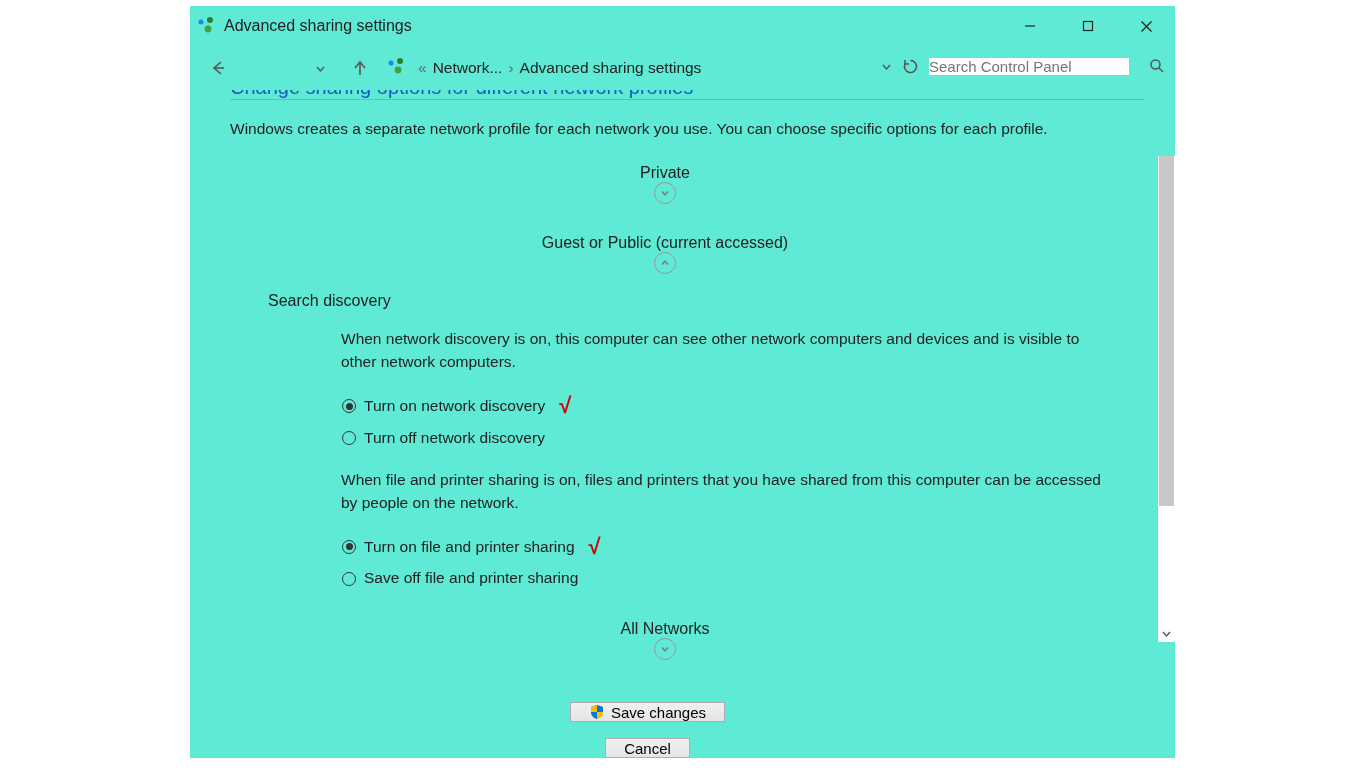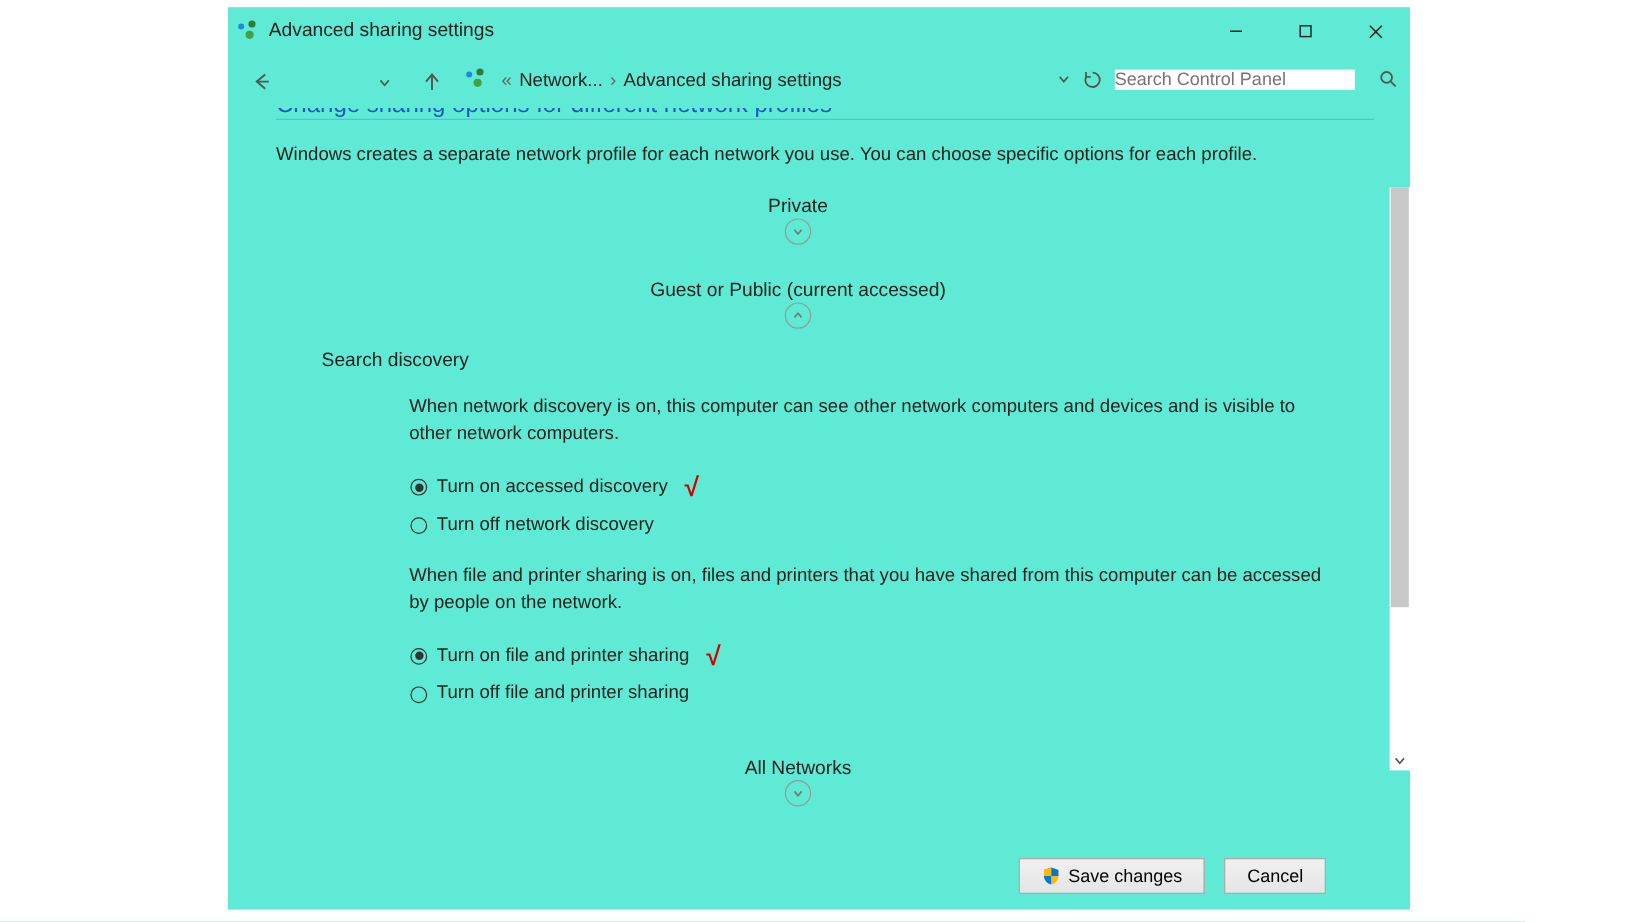--- a/index.html
+++ b/index.html
@@ -104,21 +104,21 @@
     background:#c8c8c8;
   }
   .scroll-down {
     position:absolute; left:0; right:0; bottom:0; height:17px;
     display:flex; align-items:center; justify-content:center; color:#555; cursor:pointer;
   }
   
   .footer {
     position:absolute; left:0; right:0; bottom:0; height:56px;
     display:flex; align-items:center; justify-content:flex-end;
-    padding-right:70px; gap:16px;
+    padding-right:70px; gap:16px;flex-direction:column;
   }
   .btn {
     height:30px; padding:0 18px; border:1px solid #adadad;
     background:linear-gradient(#f0f0f0,#e5e5e5);
     font-size:15px; display:flex; align-items:center; gap:6px; cursor:pointer;
   }
   .shield { display:inline-flex; }
 </style>
 </head>
 <body>
@@ -229,43 +229,43 @@
               <path d="M3 7.5 L6 4 L9 7.5" fill="none" stroke="#777" stroke-width="1.4"></path>
             </svg>
         </div>
       </div>
 
       <div class="section-head">Search discovery</div>
       <div class="section-desc">When network discovery is on, this computer can see other network computers and devices and is visible to other network computers.</div>
       <div class="radio-group">
         <div class="radio-row">
           <span class="radio sel"></span>
-          <span>Turn on accessed discovery</span>
+          <span>Turn on network discovery</span>
           <span class="redcheck">√</span>
         </div>
         <div class="radio-row">
           <span class="radio"></span>
           <span>Turn off network discovery</span>
         </div>
       </div>
 
       <div class="section-desc">When file and printer sharing is on, files and printers that you have shared from this computer can be accessed by people on the network.</div>
       <div class="radio-group">
         <div class="radio-row">
           <span class="radio sel"></span>
           <span>Turn on file and printer sharing</span>
           <span class="redcheck">√</span>
         </div>
         <div class="radio-row">
           <span class="radio"></span>
-          <span>Turn off file and printer sharing</span>
-        </div>
-      </div>
-
-      <div class="profile-row" style="margin-top:40px">
+          <span>Save off file and printer sharing</span>
+        </div>
+      </div>
+
+      <div class="profile-row" style="margin-top:28px">
         <div class="profile-label">All Networks</div>
         <div class="chev-circle">
           <svg width="12" height="12" viewBox="0 0 12 12">
               <path d="M3 4.5 L6 8 L9 4.5" fill="none" stroke="#777" stroke-width="1.4"></path>
             </svg>
         </div>
       </div>
 
     </div>
 

